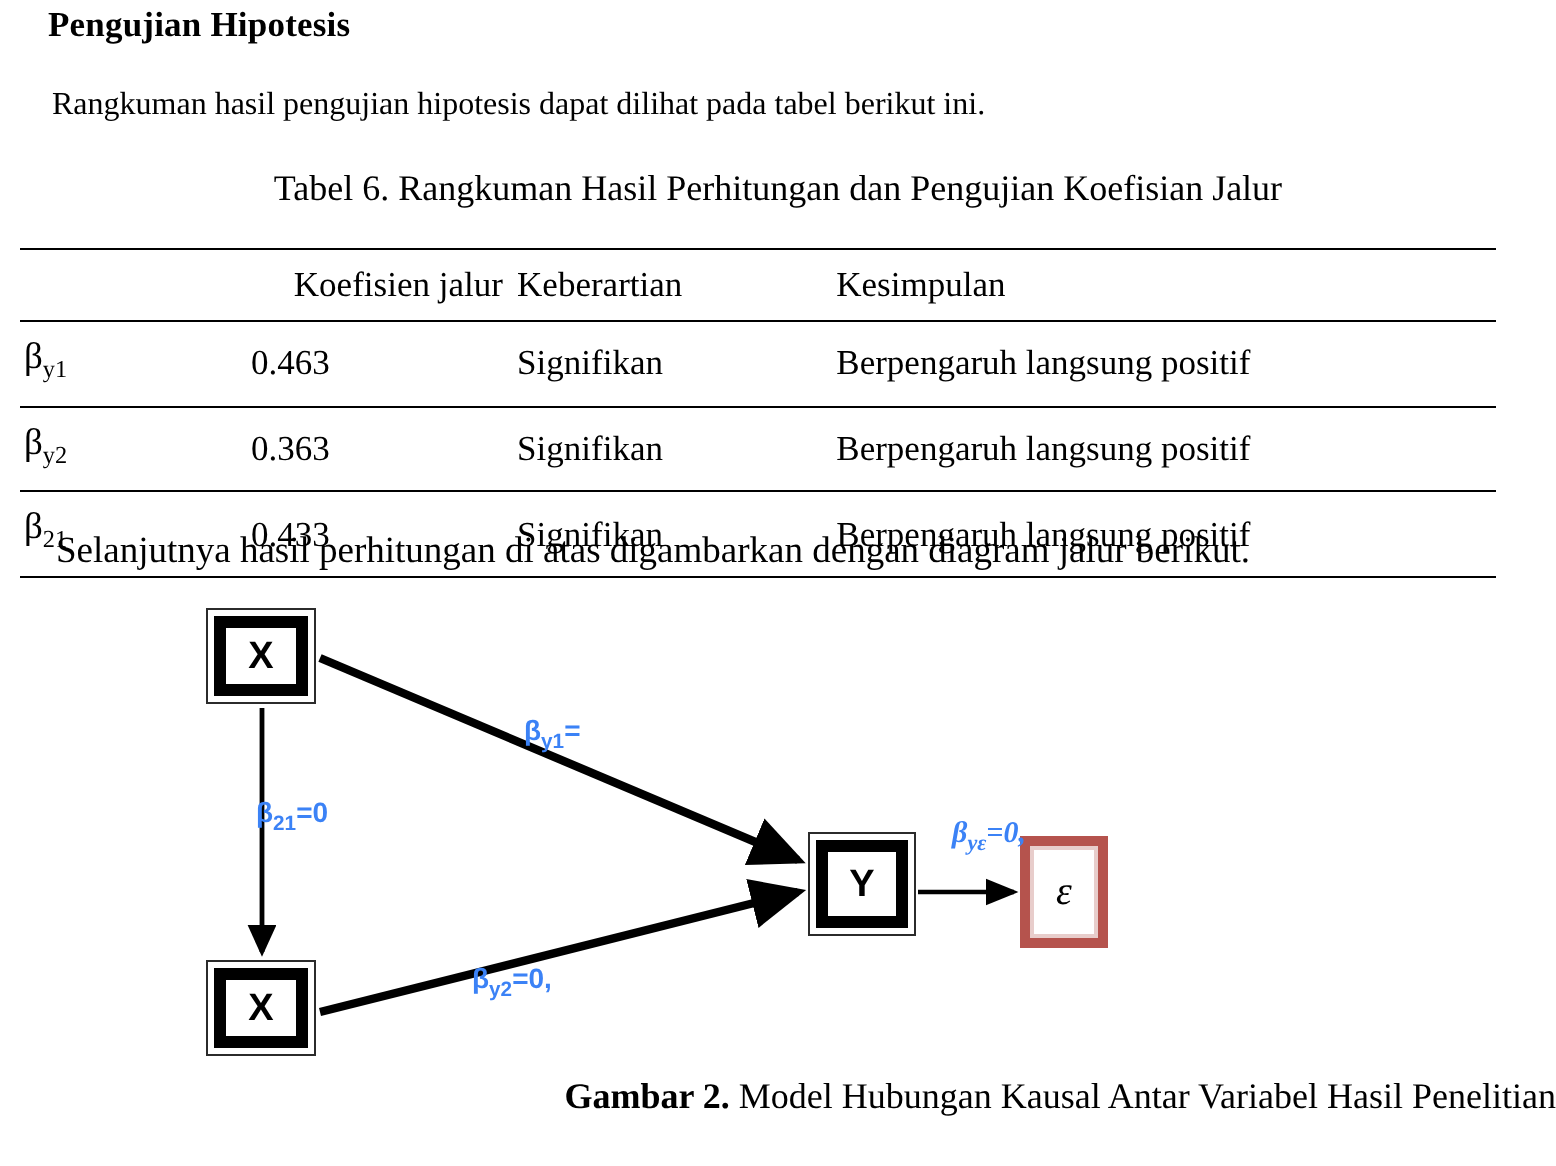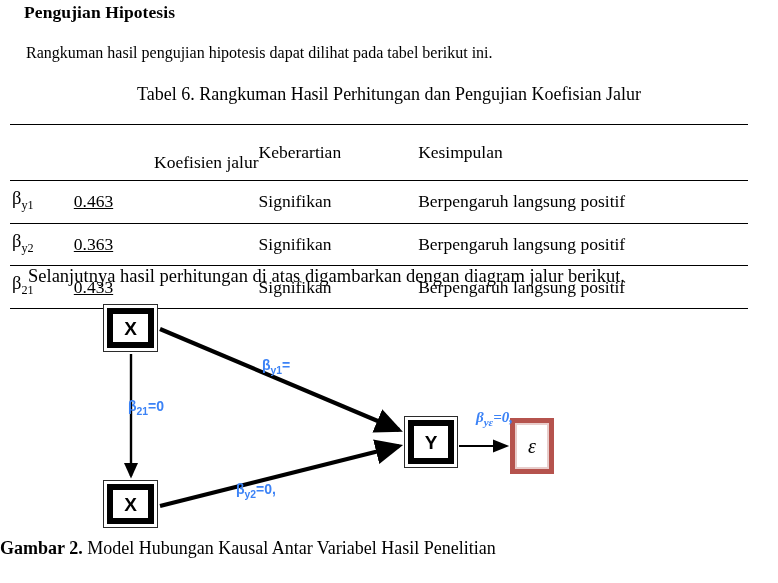--- a/index.html
+++ b/index.html
@@ -61,22 +61,22 @@
     vertical-align: middle;
     height: 35px;
     line-height: 35px;
   }
   #results-table thead tr { border-top: 1.6px solid #000; border-bottom: 1.6px solid #000; }
   #results-table tbody tr { border-bottom: 1.6px solid #000; }
   .col-symbol  { width: 62px; padding-left: 2px !important; }
   .col-coef    { width: 185px; }
   .col-signif  { width: 160px; }
   .col-concl   { width: 331px; }
-  .coef-value  { display: block; text-align: left; padding-right: 42px; text-decoration: underline; }
-  .head-coef   { display: block; text-align: right; padding-left: 66px; margin-top: 20px; }
+  .coef-value  { display: block; text-align: center; padding-right: 42px; }
+  .head-coef   { display: block; text-align: center; padding-left: 66px; }
   .sym { font-size: 18.5px; }
   .sym sub { font-size: 0.66em; }
 
   #closing-paragraph {
     position: absolute;
     left: 28px;
     top: 266px;
     font-size: 18.5px;
     white-space: nowrap;
   }
@@ -162,21 +162,21 @@
     font-style: italic;
     font-weight: bold;
   }
   #label-bye sub { font-style: italic; }
 
   #figure-caption {
     position: absolute;
     left: 0;
     top: 538px;
     width: 778px;
-    text-align: left;
+    text-align: right;
     font-size: 18px;
     white-space: nowrap;
   }
   #figure-caption .cap-label { font-weight: bold; }
 </style>
 </head>
 <body>
 
 <div class="page">
 

